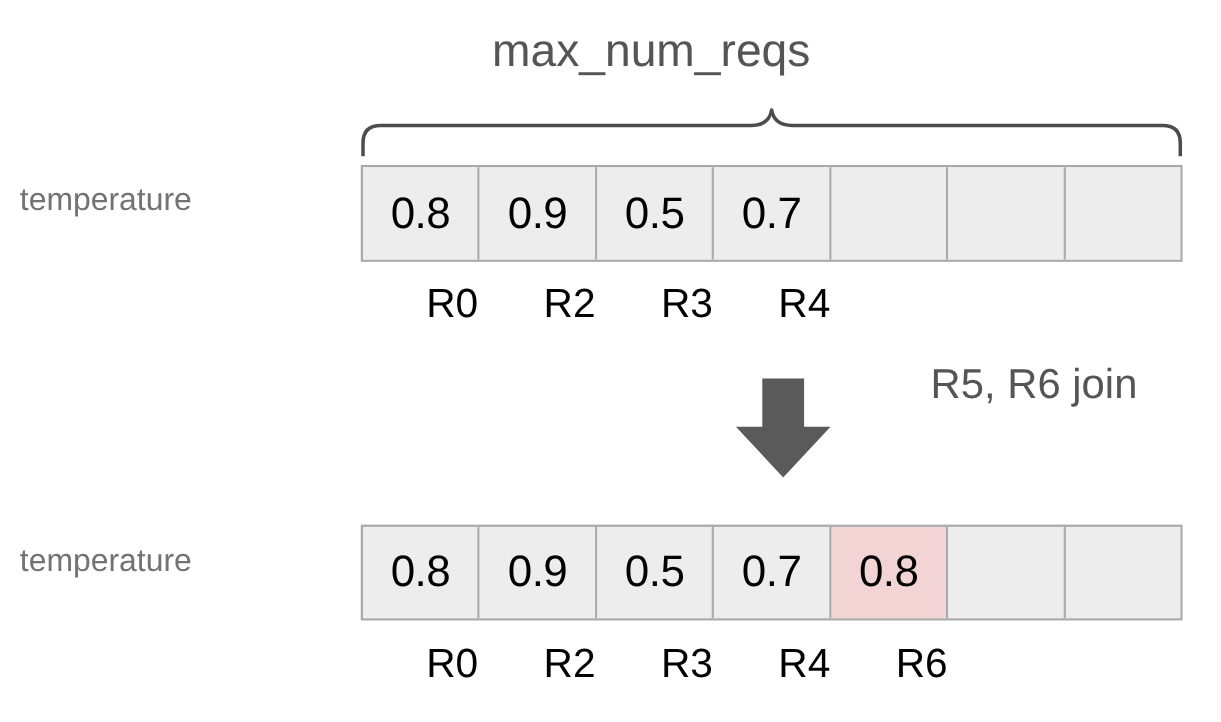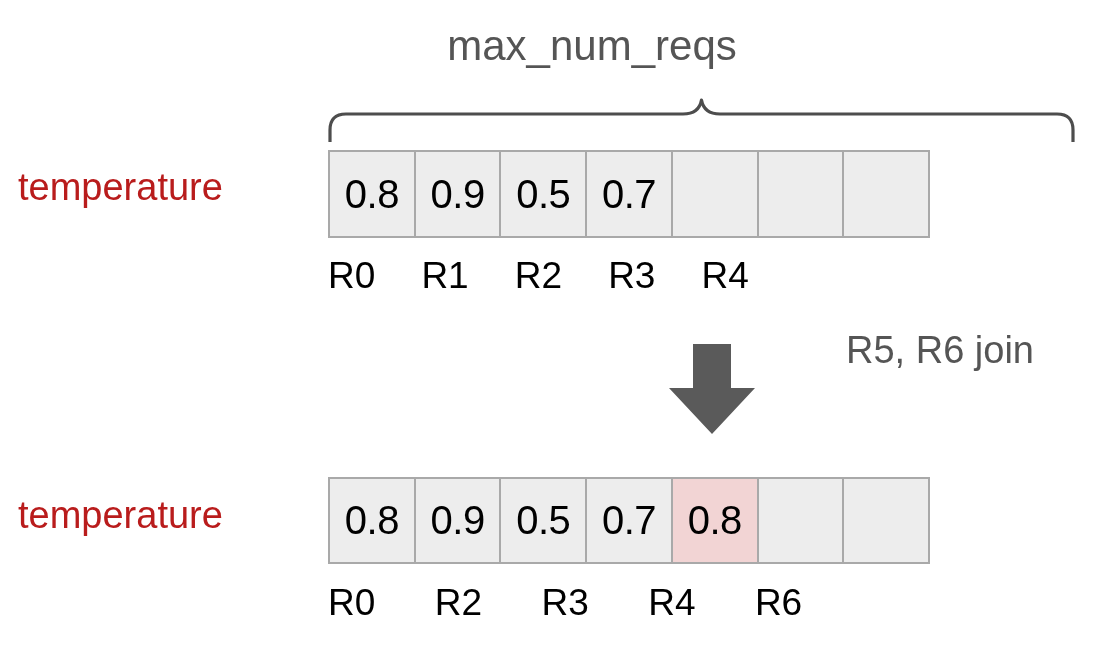--- a/index.html
+++ b/index.html
@@ -41,35 +41,35 @@
     left: 328px;
     top: 96px;
     width: 747px;
     height: 46px;
   }
   #brace-wrap svg { display: block; width: 747px; height: 46px; }
 
   
   .row-label {
     position: absolute;
-    font-size: 38px;
-    color: #b91c1c;
+    font-size: 29px;
+    color: #737373;
     white-space: nowrap;
   }
   #label-top    { left: 18px; top: 166px; }
   #label-bottom { left: 18px; top: 494px; }
 
   
   .array {
     position: absolute;
     left: 328px;
     display: flex;
     border: 2px solid #a9a9a9;
     box-sizing: border-box;
-    width: 602px;
+    width: 747px;
     background: #ededed;
   }
   #array-top    { top: 150px; height: 88px; }
   #array-bottom { top: 477px; height: 87px; }
 
   .cell {
     flex: 1 1 0;
     border-right: 2px solid #a9a9a9;
     box-sizing: border-box;
     display: flex;
@@ -87,21 +87,21 @@
   .ticks {
     position: absolute;
     left: 328px;
     width: 747px;
     display: flex;
   }
   #ticks-top    { top: 255px; }
   #ticks-bottom { top: 582px; }
   .tick {
     flex: 1 1 0;
-    text-align: left;
+    text-align: right;
     font-size: 37px;
     color: #000000;
     white-space: nowrap;
   }
 
   
   #arrow {
     position: absolute;
     left: 665px;
     top: 342px;
@@ -143,21 +143,20 @@
   <div class="cell">0.9</div>
   <div class="cell">0.5</div>
   <div class="cell">0.7</div>
   <div class="cell"></div>
   <div class="cell"></div>
   <div class="cell"></div>
 </div>
 
 <div id="ticks-top" class="ticks">
   <div class="tick">R0</div>
-  <div class="tick">R1</div>
   <div class="tick">R2</div>
   <div class="tick">R3</div>
   <div class="tick">R4</div>
   <div class="tick"></div>
   <div class="tick"></div>
   <div class="tick"></div>
 </div>
 
 <div id="arrow">
   <svg width="94" height="94" viewBox="0 0 94 94" xmlns="http://www.w3.org/2000/svg">

